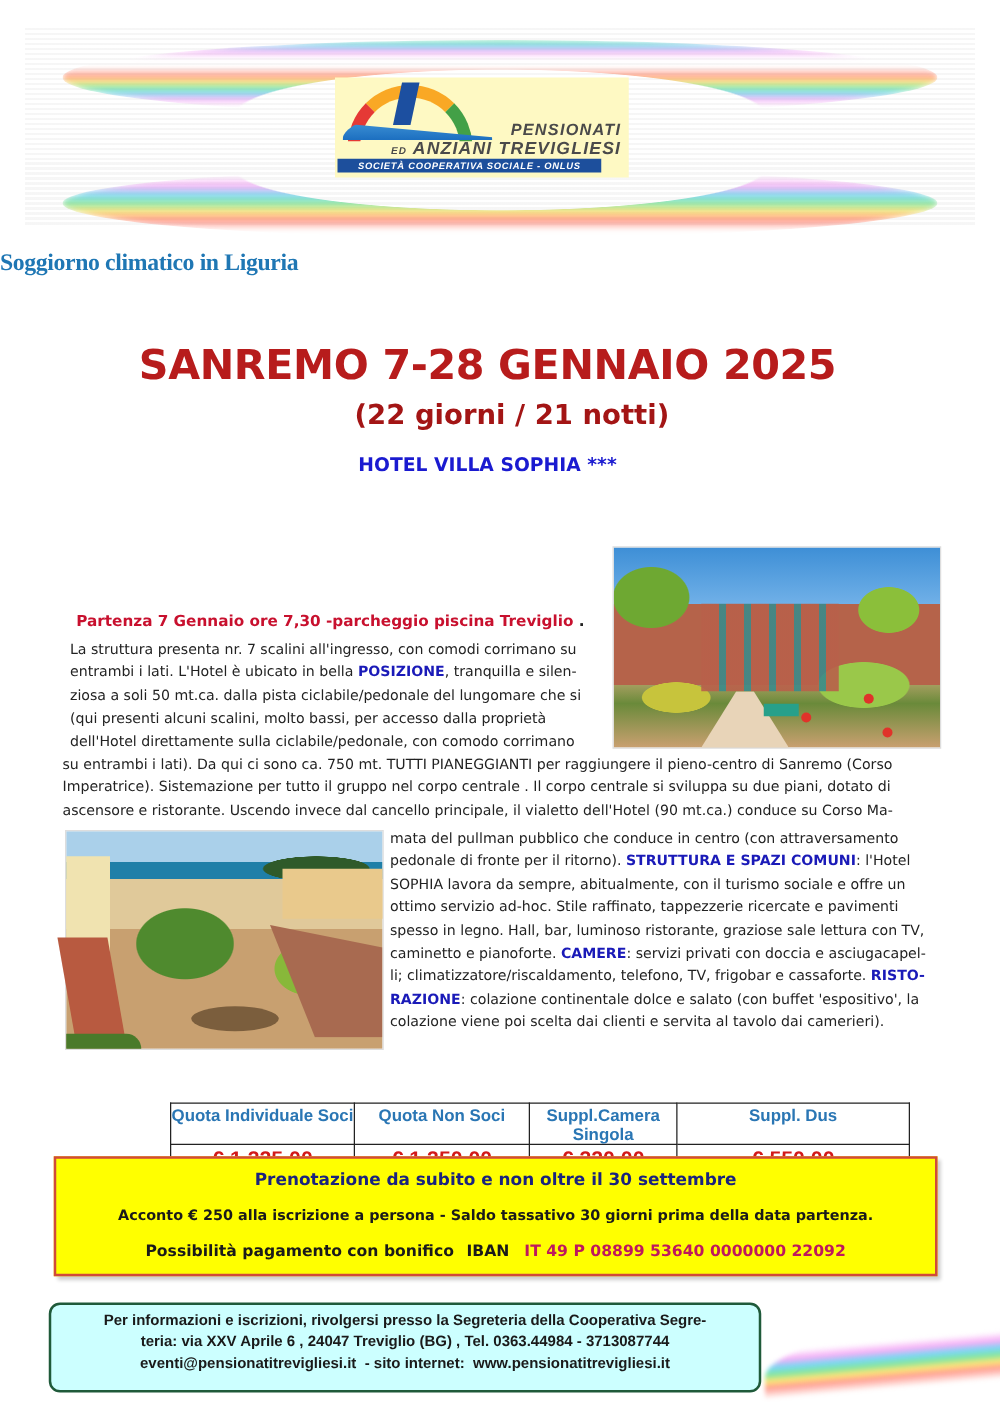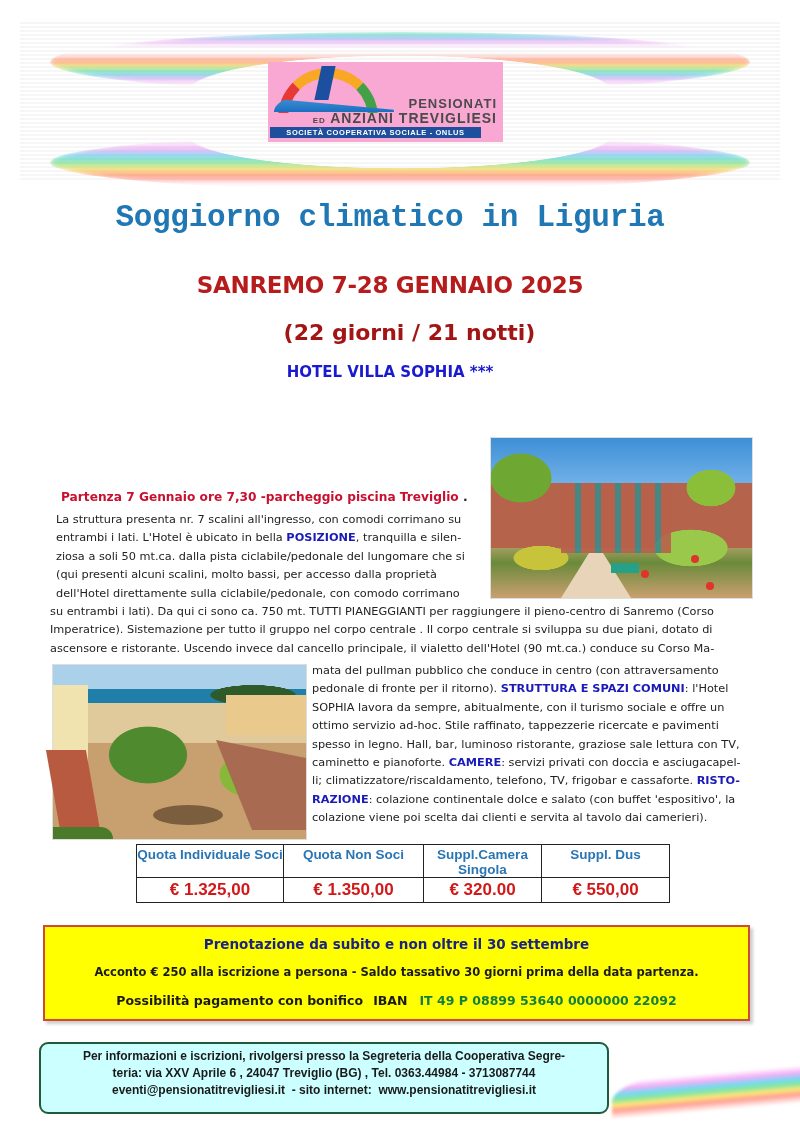--- a/index.html
+++ b/index.html
@@ -14,33 +14,33 @@
     -webkit-mask: radial-gradient(ellipse 50% 100% at 50% 100%, transparent 60%, #000 61%);
     mask: radial-gradient(ellipse 50% 100% at 50% 100%, transparent 60%, #000 61%);
     filter: blur(2px); }
   .rainbow-bot { top: 115px; height: 55px;
     background: linear-gradient(0deg, rgba(255,255,255,0) 10%, rgba(255,80,60,0.55) 25%, rgba(255,220,60,0.6) 38%, rgba(80,220,120,0.6) 50%, rgba(60,200,240,0.6) 62%, rgba(240,120,240,0.5) 74%, rgba(255,255,255,0) 90%);
     -webkit-mask: radial-gradient(ellipse 50% 100% at 50% 0%, transparent 60%, #000 61%);
     mask: radial-gradient(ellipse 50% 100% at 50% 0%, transparent 60%, #000 61%);
     filter: blur(2px); }
 
   
-  .logo { position: absolute; left: 268px; top: 62px; width: 235px; height: 80px; background: #f9a8d4; }
+  .logo { position: absolute; left: 268px; top: 62px; width: 235px; height: 80px; background: #fef9c3; font-style: italic; }
   .logo-arc2 { position: absolute; left: 10px; top: 6px; width: 100px; height: 100px; border-radius: 50%;
     border: 10px solid transparent; border-top-color: #f9a825; border-left-color: #e53935; border-right-color: #43a047; clip-path: inset(0 0 55% 0); }
   .logo-tower { position: absolute; left: 50px; top: 4px; width: 14px; height: 34px; background: #1c4fa0; transform: skewX(-12deg); }
   .logo-wave { position: absolute; left: 6px; top: 28px; width: 120px; height: 22px; border-radius: 50% 50% 0 0 / 100% 100% 0 0; background: linear-gradient(180deg, #4fa3e0, #1c6fc0); clip-path: polygon(0 40%, 100% 90%, 100% 100%, 0 100%); }
   .logo-t1 { position: absolute; right: 6px; top: 34px; font-family: "Liberation Sans", sans-serif; font-weight: bold; font-size: 13px; color: #4a4a4a; letter-spacing: 1px; }
   .logo-t2 { position: absolute; right: 6px; top: 48px; font-family: "Liberation Sans", sans-serif; font-weight: bold; font-size: 14px; color: #4a4a4a; letter-spacing: 1px; }
   .logo-t2 .small { font-size: 8px; }
   .logo-bar { position: absolute; left: 2px; right: 22px; top: 65px; height: 11px; background: #1d4f9c; color: #fff; font-family: "Liberation Sans", sans-serif; font-weight: bold; font-size: 7.5px; line-height: 11px; text-align: center; letter-spacing: 0.6px; }
 
   
-  .t-soggiorno { position: absolute; left: 0; width: 780px; top: 200px; text-align: center; font-family: Liberation Mono, monospace; font-weight: bold; font-size: 31px; color: #1f77b4; letter-spacing: -0.3px; }
-  .t-sanremo { position: absolute; left: 0; width: 780px; top: 272px; text-align: center; font-family: "DejaVu Sans", sans-serif; font-weight: bold; font-size: 23px; color: #b71c1c; letter-spacing: -0.3px; }
+  .t-soggiorno { position: absolute; left: 0; width: 780px; top: 200px; text-align: left; font-family: Liberation Serif, serif; font-weight: bold; font-size: 19px; color: #1f77b4; letter-spacing: -0.3px; }
+  .t-sanremo { position: absolute; left: 0; width: 780px; top: 272px; text-align: center; font-family: "DejaVu Sans", sans-serif; font-weight: bold; font-size: 33px; color: #b71c1c; letter-spacing: -0.3px; }
   .t-giorni { position: absolute; left: 0; width: 780px; top: 320px; text-align: center; font-family: "DejaVu Sans", sans-serif; font-weight: bold; font-size: 22px; color: #a31515; padding-left: 39px; }
   .t-hotel { position: absolute; left: 0; width: 780px; top: 363px; text-align: center; font-family: "DejaVu Sans", sans-serif; font-weight: bold; font-size: 15px; color: #1a1ad0; }
 
   
   .photo1 { position: absolute; left: 490px; top: 437px; width: 263px; height: 162px;
     background:
       radial-gradient(ellipse 40px 30px at 220px 50px, #8bbf3a 60%, transparent 62%),
       radial-gradient(ellipse 50px 40px at 30px 40px, #6ea832 60%, transparent 62%),
       radial-gradient(ellipse 60px 30px at 200px 110px, #9ac84a 60%, transparent 62%),
       radial-gradient(ellipse 45px 20px at 50px 120px, #c7c43c 60%, transparent 62%),
@@ -70,31 +70,31 @@
   .partenza { position: absolute; left: 61px; top: 490px; font-family: "DejaVu Sans", sans-serif; font-weight: bold; font-size: 12.2px; color: #c8102e; }
   .partenza .dot { color: #222; }
   .body { position: absolute; font-family: "DejaVu Sans", sans-serif; font-size: 11.3px; line-height: 18.4px; color: #222; }
   .body b.k { color: #1a1ab8; }
   .body1 { left: 56px; top: 511px; width: 430px; }
   .body2 { left: 50px; top: 603px; width: 720px; }
   .body3 { left: 312px; top: 662px; width: 458px; }
   .body p { white-space: nowrap; }
 
   
-  .ptable { position: absolute; left: 136px; top: 844px; width: 534px; border-collapse: collapse; font-family: "Liberation Sans", sans-serif; font-weight: bold; }
+  .ptable { position: absolute; left: 136px; top: 882px; width: 592px; border-collapse: collapse; font-family: "Liberation Sans", sans-serif; font-weight: bold; }
   .ptable th, .ptable td { border: 1.5px solid #222; text-align: center; }
   .ptable th { color: #2a76b4; font-size: 13.5px; line-height: 15px; vertical-align: top; height: 33px; padding-top: 2px; }
   .ptable td { color: #d21919; font-size: 17px; height: 25px; line-height: 22px; }
 
   
   .ybox { position: absolute; left: 43px; top: 925px; width: 707px; height: 96px; background: #ffff00; border: 2px solid #d04a3a; box-shadow: 3px 3px 3px rgba(0,0,0,0.2); }
   .y1 { position: absolute; left: 0; right: 0; top: 9px; text-align: center; font-family: "DejaVu Sans", sans-serif; font-weight: bold; font-size: 13.5px; color: #1a237e; }
   .y2 { position: absolute; left: 0; right: 0; top: 38px; text-align: center; font-family: "DejaVu Sans", sans-serif; font-weight: bold; font-size: 11.5px; color: #1a1a1a; }
   .y3 { position: absolute; left: 0; right: 0; top: 66px; text-align: center; font-family: "DejaVu Sans", sans-serif; font-weight: bold; font-size: 12.5px; color: #1a1a1a; }
-  .y3 .iban { color: #15803d; margin-left: 12px; }
+  .y3 .iban { color: #be185d; margin-left: 12px; }
   .y3 .lbl { margin-left: 10px; }
 
   
   .ibox { position: absolute; left: 39px; top: 1042px; width: 570px; height: 72px; background: #ccffff; border: 2.5px solid #1f5a3a; border-radius: 9px; font-family: Liberation Sans, sans-serif; font-weight: bold; font-size: 12px; color: #1a1a1a; text-align: center; line-height: 17px; padding-top: 4px; }
 
   
   .rb-br { position: absolute; left: 612px; top: 1060px; width: 200px; height: 70px;
     background: linear-gradient(175deg, rgba(255,255,255,0) 25%, rgba(240,120,240,0.6) 33%, rgba(60,200,240,0.7) 40%, rgba(80,220,120,0.7) 46%, rgba(255,220,60,0.7) 52%, rgba(255,80,60,0.55) 58%, rgba(255,255,255,0) 68%);
     border-radius: 100% 0 0 0 / 60% 0 0 0; filter: blur(1.5px); }
 </style>

